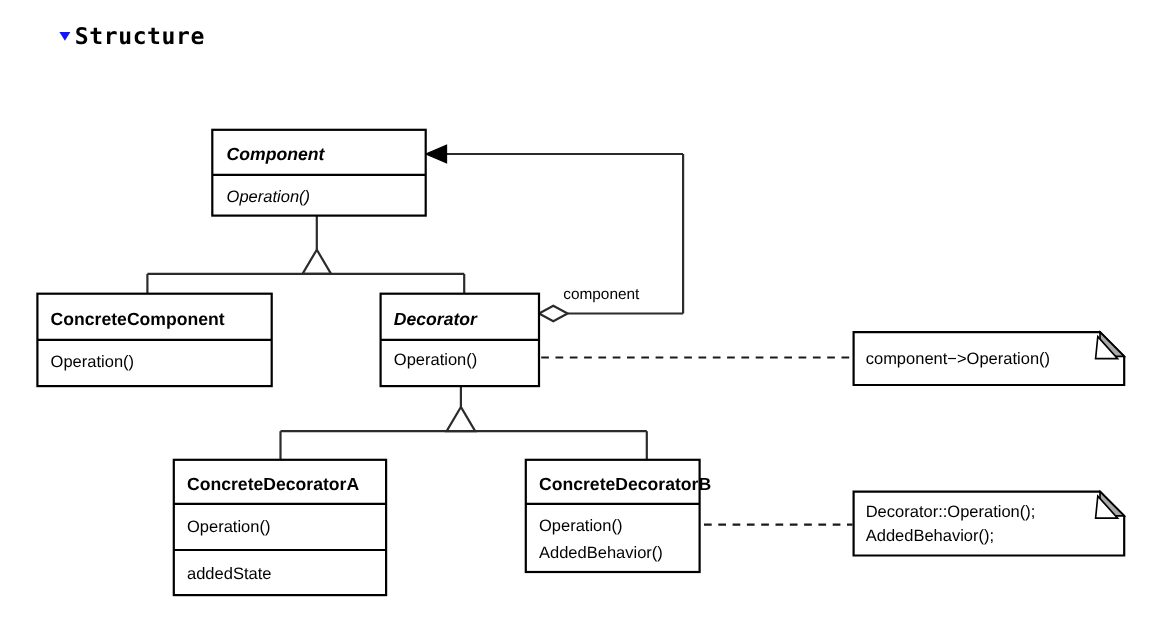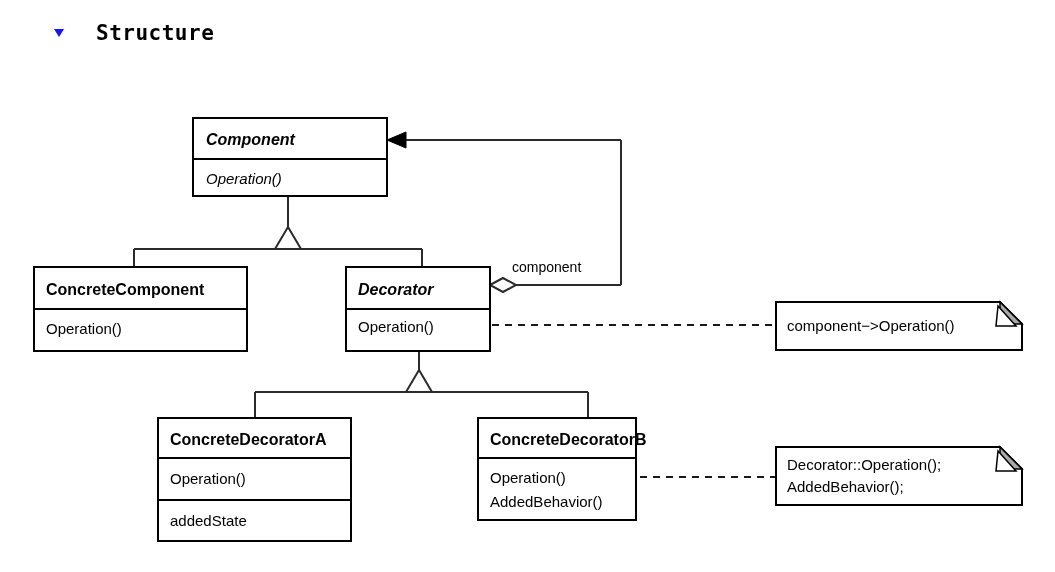--- a/index.html
+++ b/index.html
@@ -22,21 +22,20 @@
   }
 
   
   .heading {
     position: absolute;
     left: 52px;
     top: 18px;
     display: flex;
     align-items: center;
     height: 30px;
-    gap: 28px;
   }
   .heading-marker {
     width: 14px;
     height: 14px;
     margin-right: 2px;
     flex: 0 0 auto;
     display: block;
   }
   .heading-text {
     font-family: "DejaVu Sans Mono", "Liberation Mono", monospace;

